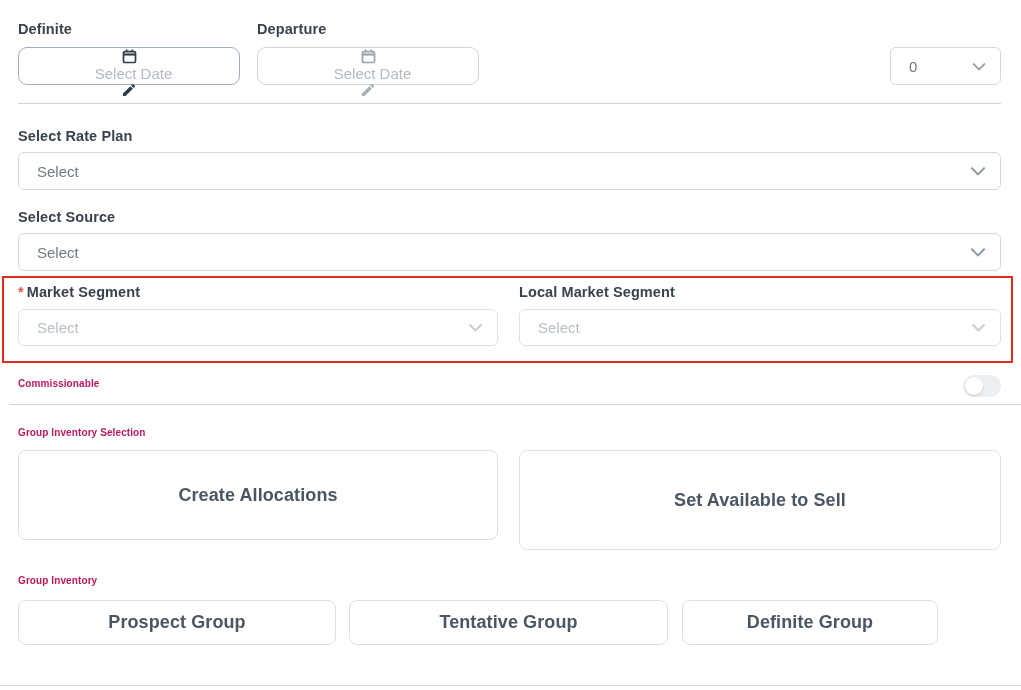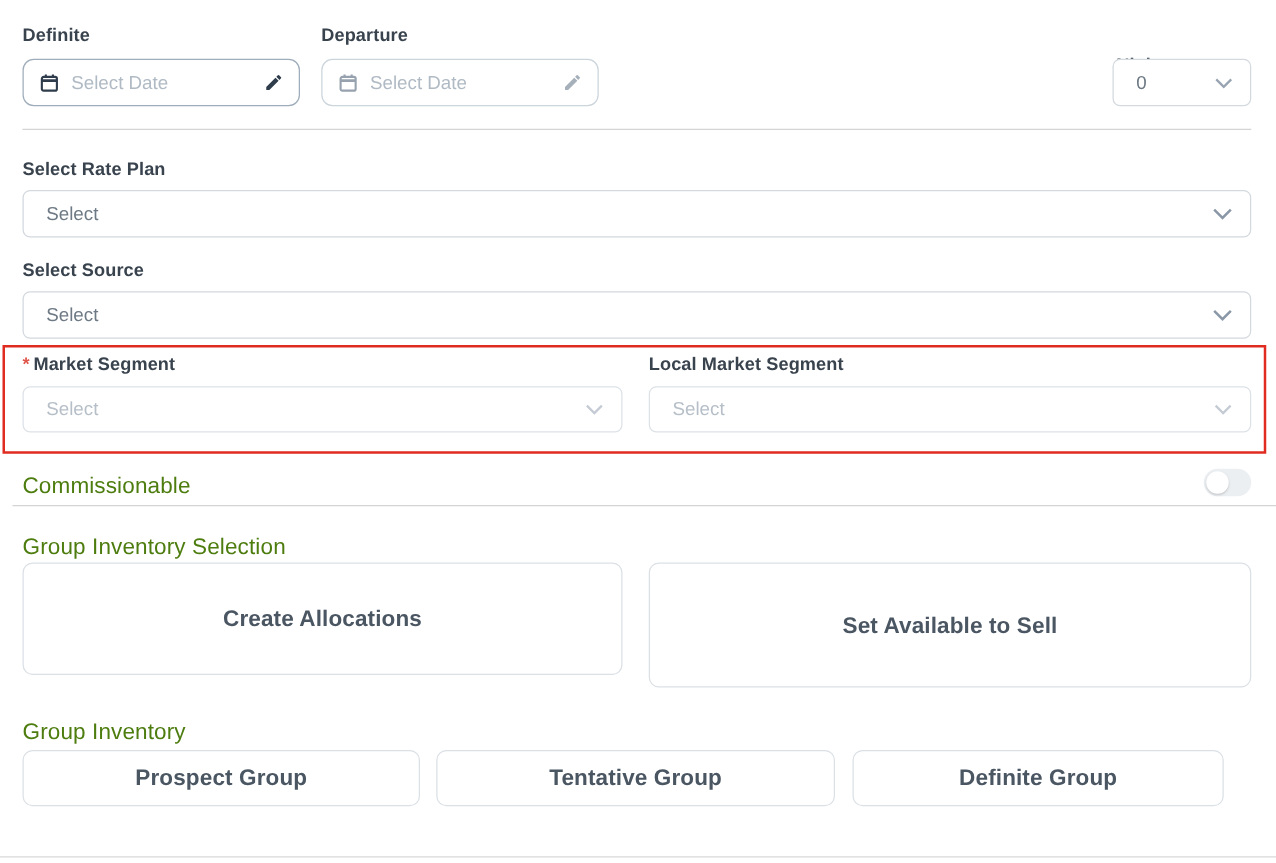--- a/index.html
+++ b/index.html
@@ -15,37 +15,38 @@
   .abs { position: absolute; }
 
   .field-label {
     font-size: 14.5px;
     font-weight: 700;
     color: #39434e;
     letter-spacing: .1px;
     white-space: nowrap;
   }
   .section-label {
-    font-size: 18px;
-    font-weight: 400;
-    color: #4d7c0f;
+    font-size: 10px;
+    font-weight: 700;
+    color: #be185d;
     letter-spacing: .1px;
     white-space: nowrap;
   }
   .req-mark { color: #e0554a; font-weight: 700; margin-right: 3px; }
 
   
   .date-input {
     display: flex;
     align-items: center;
     height: 38px;
     border-radius: 9px;
     background: #fff;
     padding: 0 12px;
     cursor: pointer;
+    flex-direction: column;
   }
   .date-input.active { border: 1px solid #9fadbb; }
   .date-input.idle   { border: 1px solid #ccd5dc; }
   .date-input .ph {
     font-size: 15px;
     color: #b0bac4;
     margin-left: 9px;
     flex: 1;
   }
 
@@ -240,19 +241,19 @@
   <div class="abs section-label" style="left:18px; top:575px;">Group Inventory</div>
 
   <div class="abs option-card" style="left:18px; top:600px; width:318px; height:45px;">
     <span class="txt">Prospect Group</span>
   </div>
 
   <div class="abs option-card" style="left:349px; top:600px; width:319px; height:45px;">
     <span class="txt">Tentative Group</span>
   </div>
 
-  <div class="abs option-card" style="left:682px; top:600px; width:297px; height:45px;">
+  <div class="abs option-card" style="left:682px; top:600px; width:256px; height:45px;">
     <span class="txt">Definite Group</span>
   </div>
 
   <div class="abs divider" style="left:0; right:0; top:685px; background:#d9d9d9;"></div>
 
 </div>
 
 </body></html>

